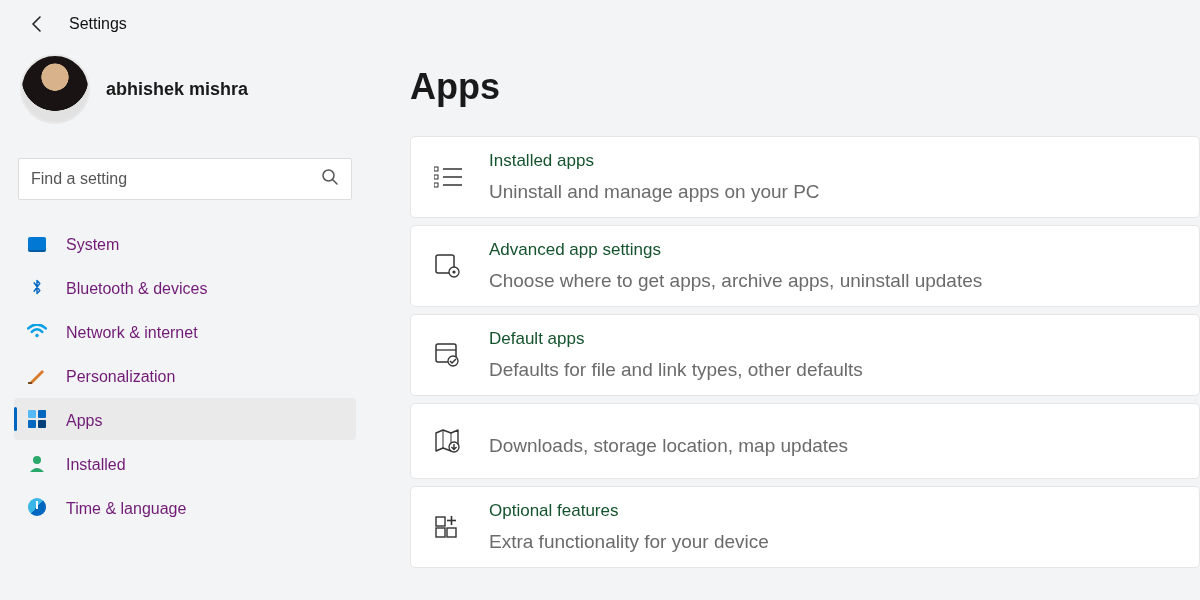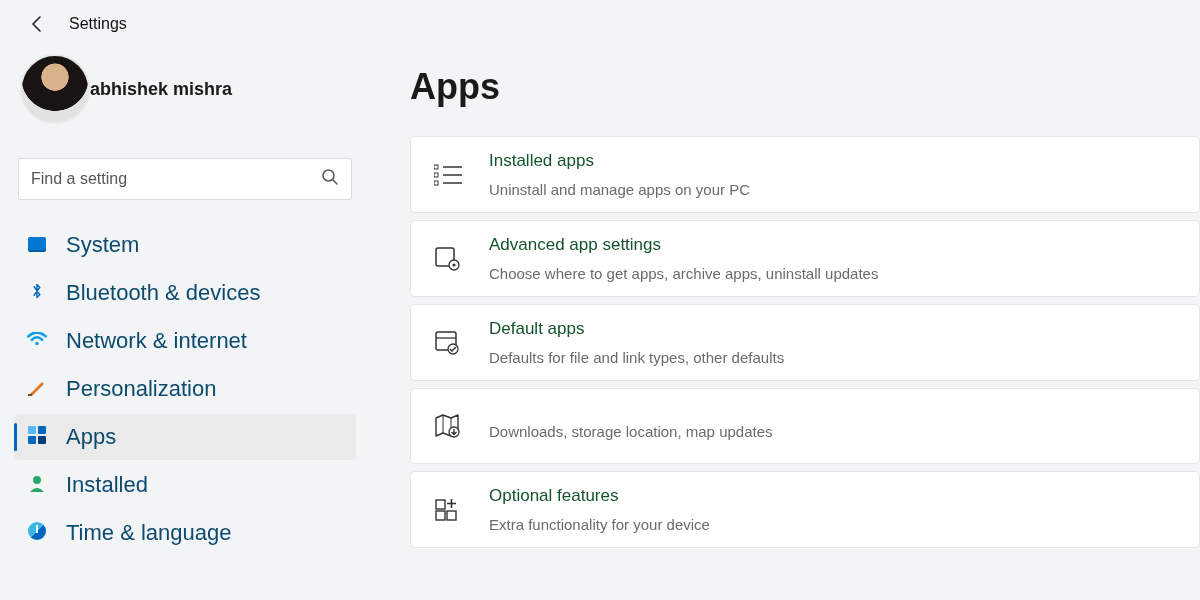--- a/index.html
+++ b/index.html
@@ -24,44 +24,44 @@
 .layout { display: flex; flex: 1; }
 .sidebar {
   width: 370px;
   padding: 10px 14px 0 14px;
   display: flex;
   flex-direction: column;
 }
 .profile {
   display: flex;
   align-items: center;
-  gap: 0;
+  gap: 16px;
   padding: 4px 6px 10px 6px;
 }
 .avatar {
   width: 70px; height: 70px; border-radius: 50%;
   background: radial-gradient(circle at 50% 32%, #d7b28b 0 24%, #1a1314 25% 60%, #e2e2e2 61% 100%);
   border: 2px solid #e8e8e8;
 }
 .profile-name { font-size: 18px; font-weight: 700; }
 .searchbox {
   display: flex; align-items: center;
   background: #fff; border: 1px solid #dcdcdc; border-radius: 2px;
   padding: 9px 12px; margin: 24px 4px 20px 4px;
 }
 .searchbox input {
   flex: 1; border: none; outline: none; font-size: 16px;
   background: transparent; color: #555;
 }
 .searchbox input::placeholder { color: #555; }
 .nav { display: flex; flex-direction: column; gap: 2px; margin-top: 2px; }
 .nav-item {
-  display: flex; align-items: flex-start; gap: 18px;
+  display: flex; align-items: flex-end; gap: 18px;
   padding: 10px 12px; border-radius: 4px;
-  font-size: 22px; color: #0c4a6e; cursor: pointer;
+  font-size: 16px; color: #701a75; cursor: pointer;
   position: relative;
 }
 .nav-item.active { background: #eaeaea; }
 .nav-item.active::before {
   content: ""; position: absolute; left: 0; top: 9px; bottom: 9px;
   width: 3px; background: #0067c0; border-radius: 2px;
 }
 .nav-item .icon-slot { width: 22px; height: 22px; display: inline-flex; align-items: center; justify-content: center; }
 .main {
   flex: 1; padding: 26px 0 0 40px;
@@ -70,21 +70,21 @@
 .cards { display: flex; flex-direction: column; gap: 7px; }
 .card {
   background: #fff; border: 1px solid #e6e6e6; border-radius: 5px;
   padding: 14px 22px;
   display: flex; align-items: center; gap: 26px;
   cursor: pointer;
   min-height: 76px;
 }
 .card .icon-slot { width: 30px; height: 30px; display: inline-flex; align-items: center; justify-content: center; }
 .card-title { font-size: 17px; font-weight: 500; color: #14532d; }
-.card-subtitle { font-size: 15px; color: #6b6b6b; margin-top: 10px; }
+.card-subtitle { font-size: 19px; color: #6b6b6b; margin-top: 10px; }
 
 
 .ic-system { width: 18px; height: 13px; background: #0078d4; border-radius: 2px; box-shadow: 0 2px 0 #005a9e; }
 .ic-bt { width: 10px; height: 18px; }
 .ic-wifi { width: 20px; height: 14px; }
 .ic-pers { width: 18px; height: 18px; }
 .ic-apps { width: 18px; height: 18px; display: grid; grid-template-columns: 1fr 1fr; grid-template-rows: 1fr 1fr; gap: 2px; }
 .ic-apps span { background: #0067c0; border-radius: 1px; }
 .ic-apps span:nth-child(1){ background:#56b8f5;} .ic-apps span:nth-child(4){ background:#003f7a;}
 .ic-accounts { width: 18px; height: 18px; }

